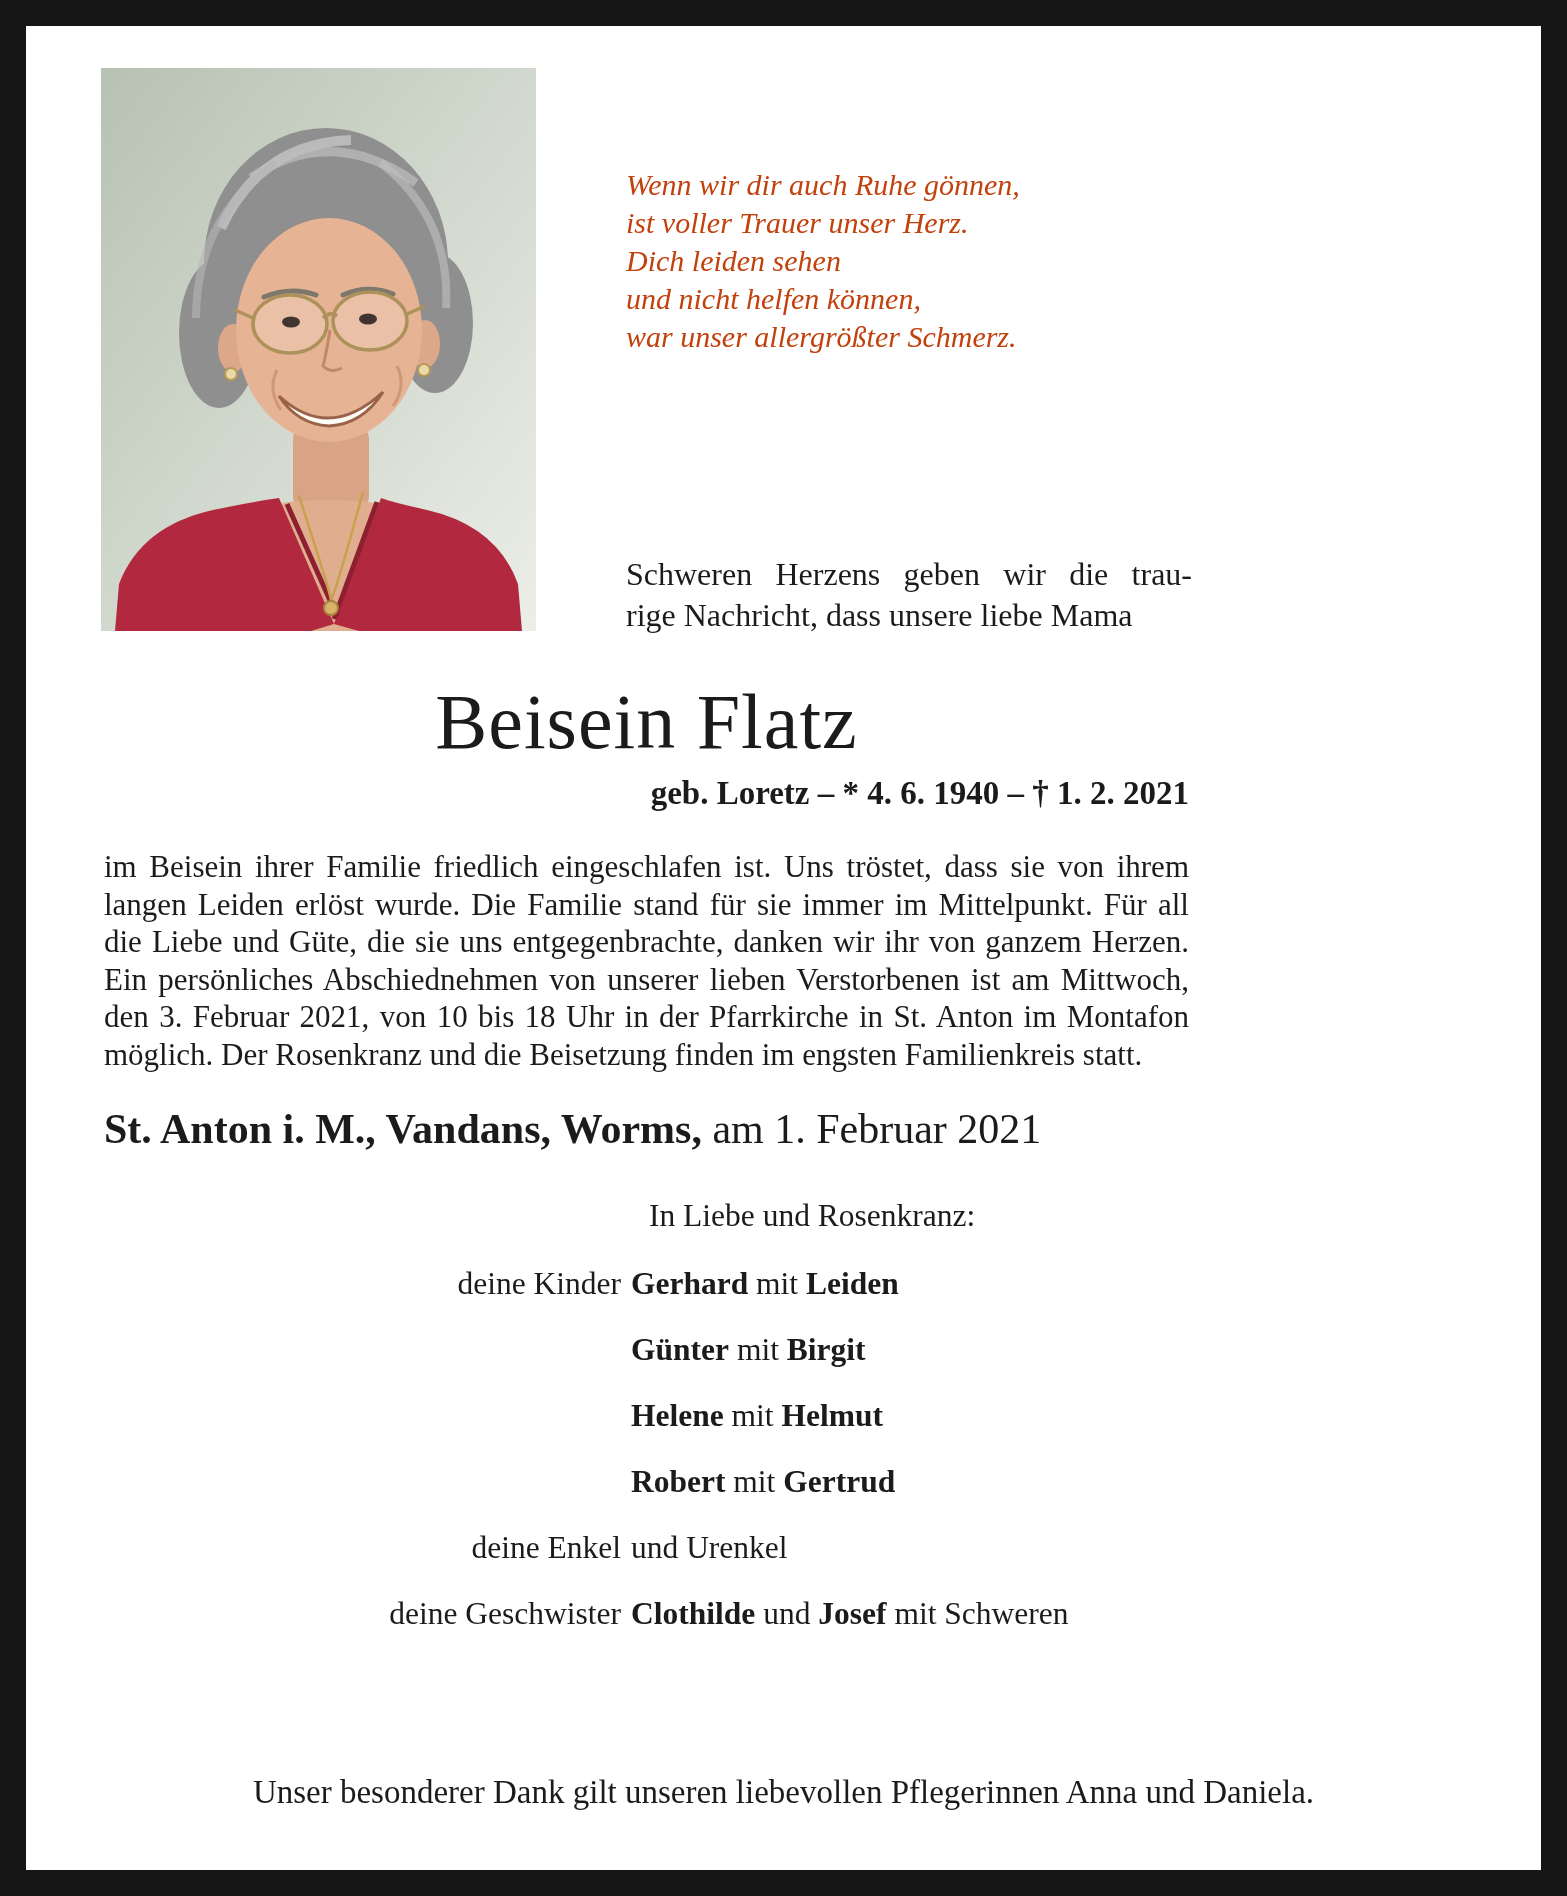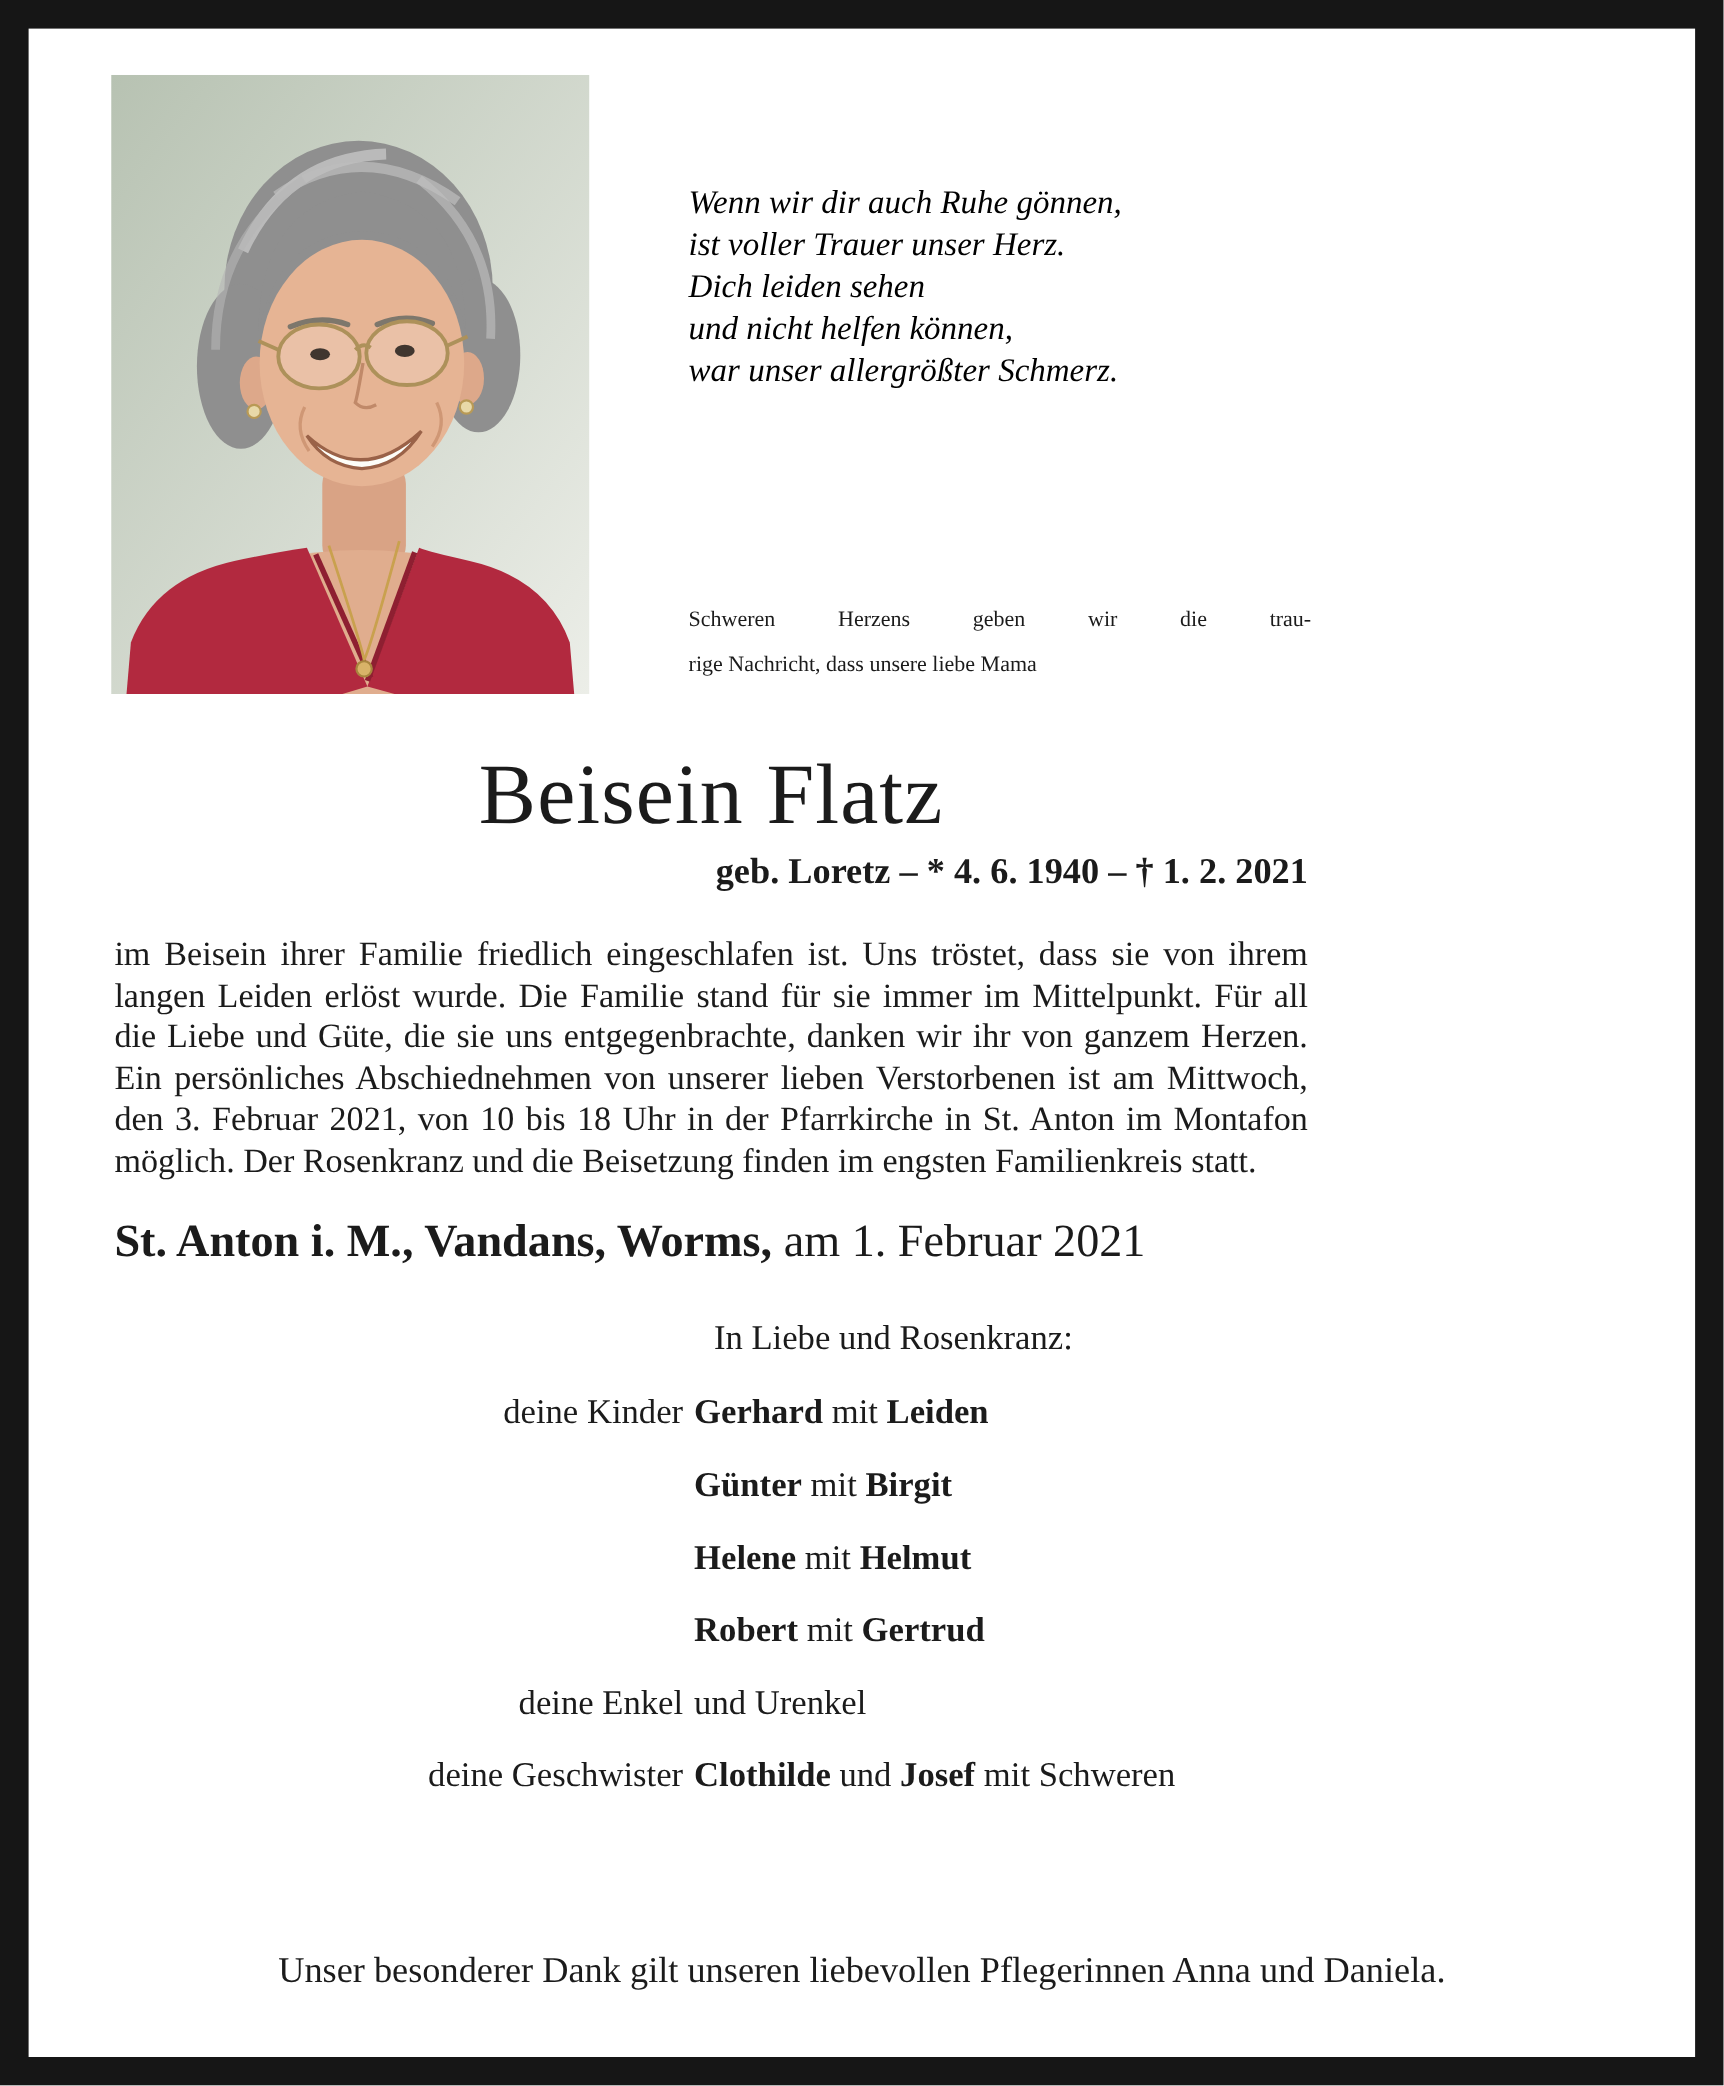--- a/index.html
+++ b/index.html
@@ -26,27 +26,27 @@
     left: 75px; top: 42px;
     width: 435px; height: 563px;
     overflow: hidden;
   }
   .poem {
     position: absolute;
     left: 600px; top: 140px;
     font-style: italic;
     font-size: 30px;
     line-height: 38px;
-    color: #000000;
+    color: #c2410c;
   }
   .announce {
     position: absolute;
-    left: 600px; top: 517px;
+    left: 600px; top: 528px;
     width: 566px;
-    font-size: 20px;
+    font-size: 32px;
     line-height: 41px;
   }
   .announce .l1 { text-align: justify; text-align-last: justify; }
   .main-col {
     position: absolute;
     left: 78px; top: 652px;
     width: 1085px;
   }
   .name {
     font-size: 78px;

